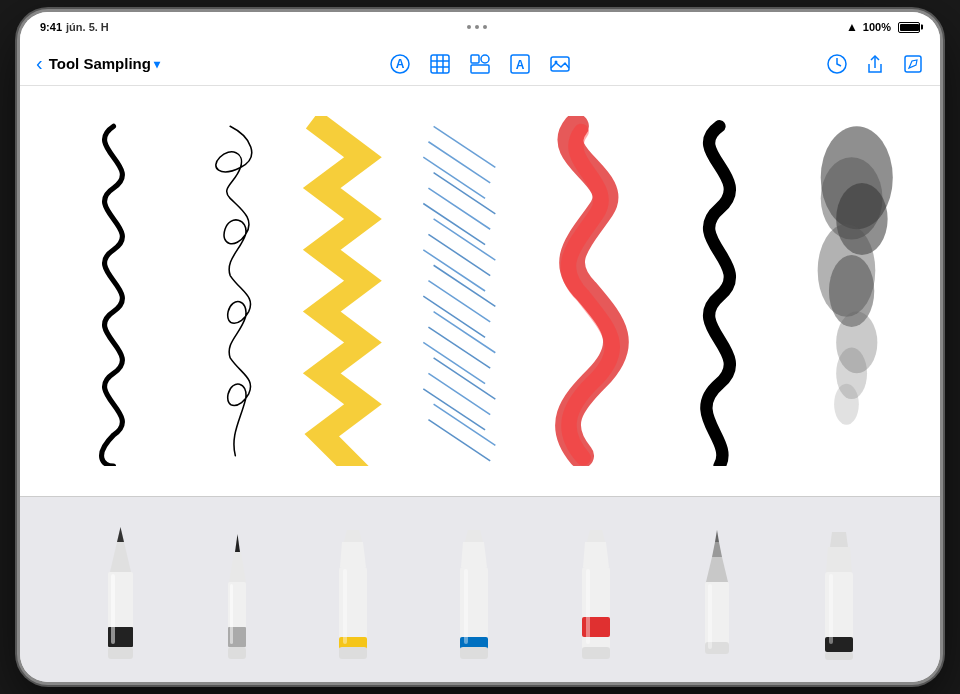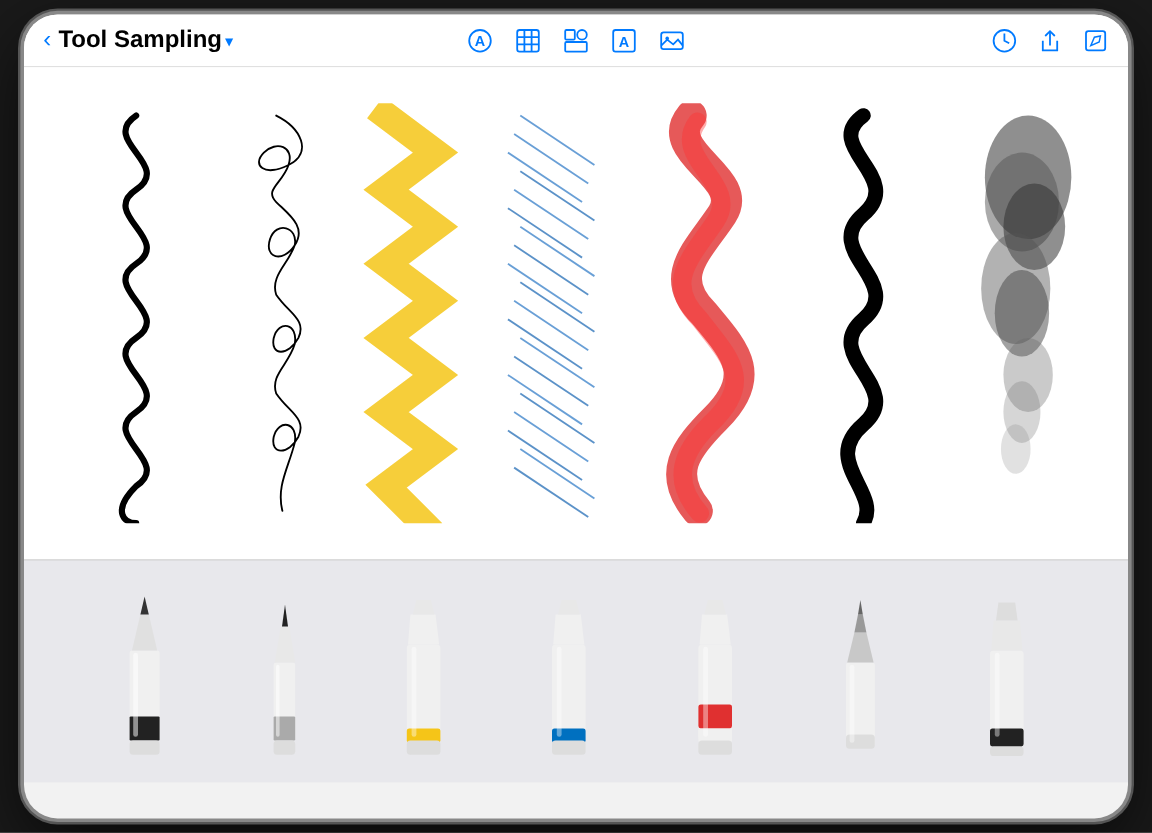--- a/index.html
+++ b/index.html
@@ -225,28 +225,48 @@
       background: #999;
       border-radius: 2px;
     }
   </style>
 </head>
 <body>
 
 <div class="device-frame">
   <div class="side-button"></div>
 
+  <div class="status-bar">
+    <div class="status-left">
+      <span>9:41</span>
+      <span style="font-size:11px; color:#333;">jún. 5. H</span>
+    </div>
+    <div class="status-center">
+      <div class="three-dots">
+        <div class="dot"></div>
+        <div class="dot"></div>
+        <div class="dot"></div>
+      </div>
+    </div>
+    <div class="status-right">
+      <span class="wifi-icon">▲</span>
+      <span>100%</span>
+      <div class="battery-icon">
+        <div class="battery-fill"></div>
+      </div>
+    </div>
+  </div>
 
   <div class="toolbar">
     <div class="toolbar-left">
       <div class="back-btn">
         <span style="font-size:20px; color:#007aff;">‹</span>
       </div>
       <div class="doc-title">
-        <span style="font-size:20px; font-weight:600;">Tool Sampling</span>
+        <span style="font-size:15px; font-weight:600;">Tool Sampling</span>
         <span style="font-size:12px; color:#007aff;">▾</span>
       </div>
     </div>
 
     <div class="toolbar-center">
 
       <div class="toolbar-icon">
         <svg width="22" height="22" viewBox="0 0 22 22">
           <circle cx="11" cy="11" r="9" fill="none" stroke="#007aff" stroke-width="1.5"></circle>
           <text x="11" y="15" text-anchor="middle" font-size="12" fill="#007aff" font-family="sans-serif" font-weight="600">A</text>

